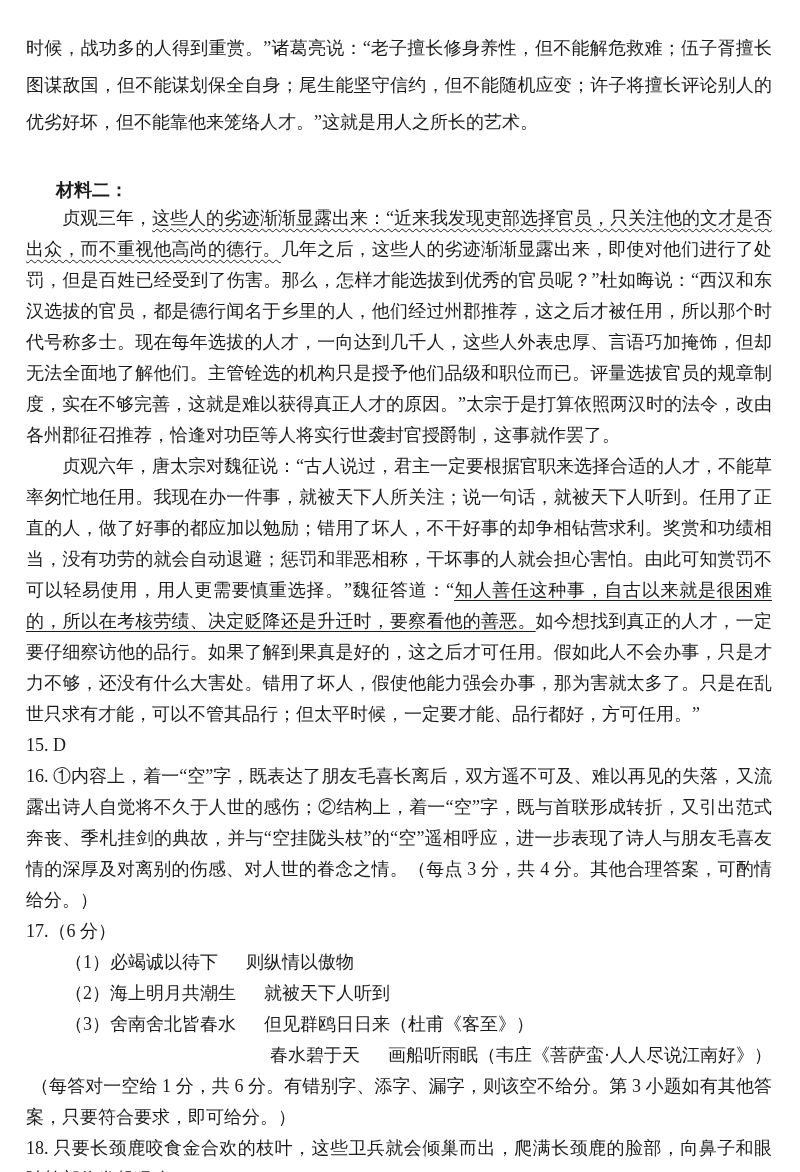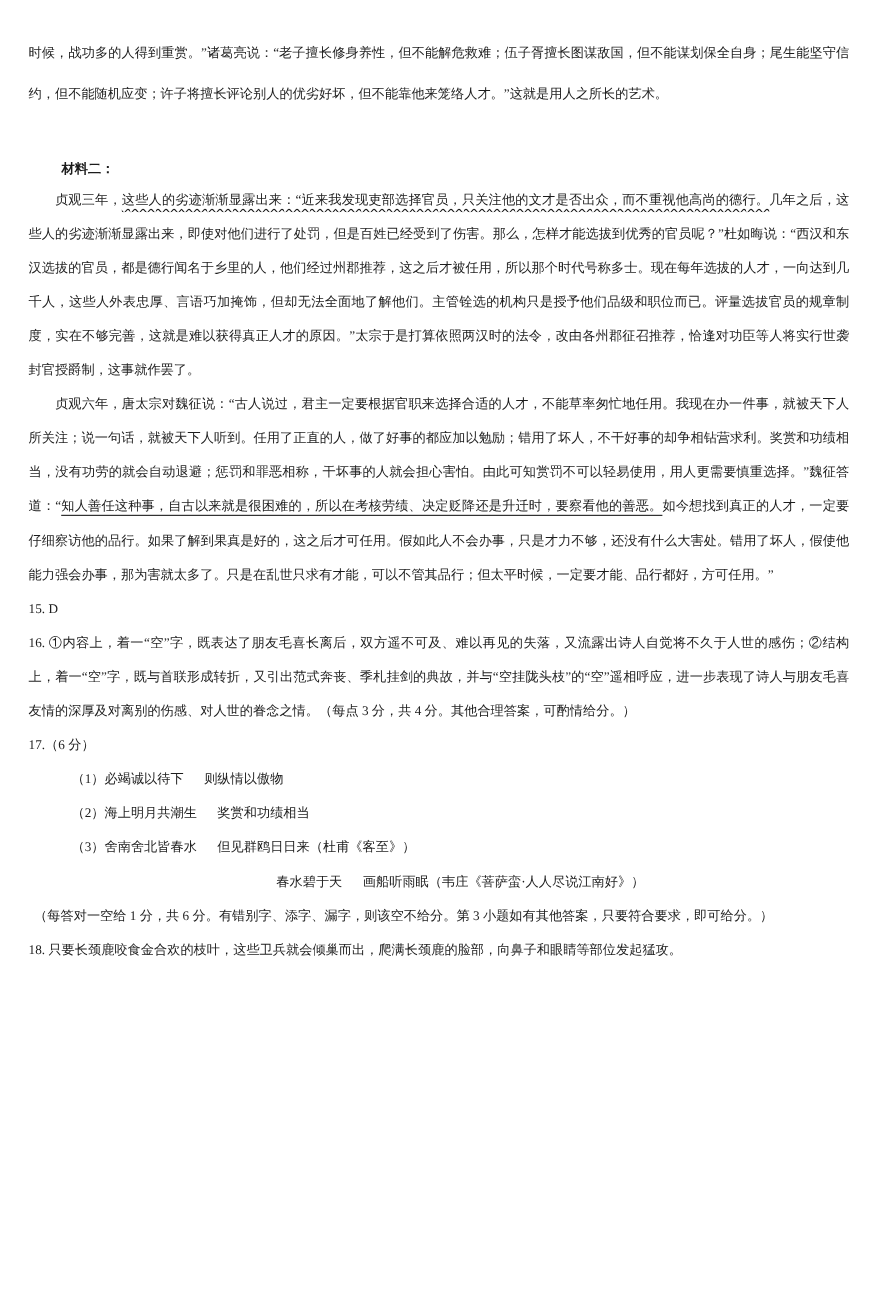--- a/index.html
+++ b/index.html
@@ -5,42 +5,42 @@
   html, body { margin: 0; padding: 0; background: #e8e8e8; }
   .page {
     position: relative;
     width: 800px;
     height: 1172px;
     margin: 0 auto;
     background: #ffffff;
     box-sizing: border-box;
     padding: 30px 28px 0 26px;
     font-family: "Liberation Serif", "DejaVu Serif", serif;
-    font-size: 12px;
+    font-size: 18px;
     color: #1c1c1c;
     overflow: hidden;
   }
   p { margin: 0; text-align: justify; line-height: 31px; }
   .lh-intro { line-height: 37px; }
   .heading { font-weight: bold; margin-left: 30px; line-height: 26px; text-align: left; margin-top: 36px; }
   .indent2 { text-indent: 2em; }
   .u-wavy {
     text-decoration: underline;
     text-decoration-style: wavy;
     text-decoration-thickness: 1px;
     text-underline-offset: 4px;
   }
   .u-solid {
     text-decoration: underline;
     text-decoration-style: solid;
     text-decoration-thickness: 1px;
     text-underline-offset: 4px;
   }
   .q17-item { padding-left: 7px; text-align: left; margin-left: 32px; }
-  .q17-cont { padding-left: 39px; text-align: center; }
+  .q17-cont { padding-left: 39px; text-align: right; }
   .second-part { margin-left: 1.55em; }
   .note-para { text-indent: 5px; }
 </style>
 </head>
 <body>
 
 <div class="page">
 
   <p class="lh-intro"><span>时候，战功多的人得到重赏。”诸葛亮说：“老子擅长修身养性，但不能解危救难；伍子胥擅长图谋敌国，但不能谋划保全自身；尾生能坚守信约，但不能随机应变；许子将擅长评论别人的优劣好坏，但不能靠他来笼络人才。”这就是用人之所长的艺术。</span></p>
 
@@ -52,21 +52,21 @@
 
   <p>15. D</p>
 
 
   <p>16. ①内容上，着一“空”字，既表达了朋友毛喜长离后，双方遥不可及、难以再见的失落，又流露出诗人自觉将不久于人世的感伤；②结构上，着一“空”字，既与首联形成转折，又引出范式奔丧、季札挂剑的典故，并与“空挂陇头枝”的“空”遥相呼应，进一步表现了诗人与朋友毛喜友情的深厚及对离别的伤感、对人世的眷念之情。（每点 3 分，共 4 分。其他合理答案，可酌情给分。）</p>
 
   <p>17.（6 分）</p>
 
   <p class="q17-item"><span>（1）</span><span>必竭诚以待下</span><span class="second-part">则纵情以傲物</span></p>
 
-  <p class="q17-item"><span>（2）</span><span>海上明月共潮生</span><span class="second-part">奖赏和功绩相当</span></p>
+  <p class="q17-item"><span>（2）</span><span>海上明月共潮生</span><span class="second-part">就被天下人听到</span></p>
 
   <p class="q17-item"><span>（3）</span><span>舍南舍北皆春水</span><span class="second-part">但见群鸥日日来（杜甫《客至》）</span></p>
 
   <p class="q17-cont"><span>春水碧于天</span><span class="second-part">画船听雨眠（韦庄《菩萨蛮·人人尽说江南好》）</span></p>
 
   <p class="note-para">（每答对一空给 1 分，共 6 分。有错别字、添字、漏字，则该空不给分。第 3 小题如有其他答案，只要符合要求，即可给分。）</p>
 
   <p>18. 只要长颈鹿咬食金合欢的枝叶，这些卫兵就会倾巢而出，爬满长颈鹿的脸部，向鼻子和眼睛等部位发起猛攻。</p>
 
 </div>

